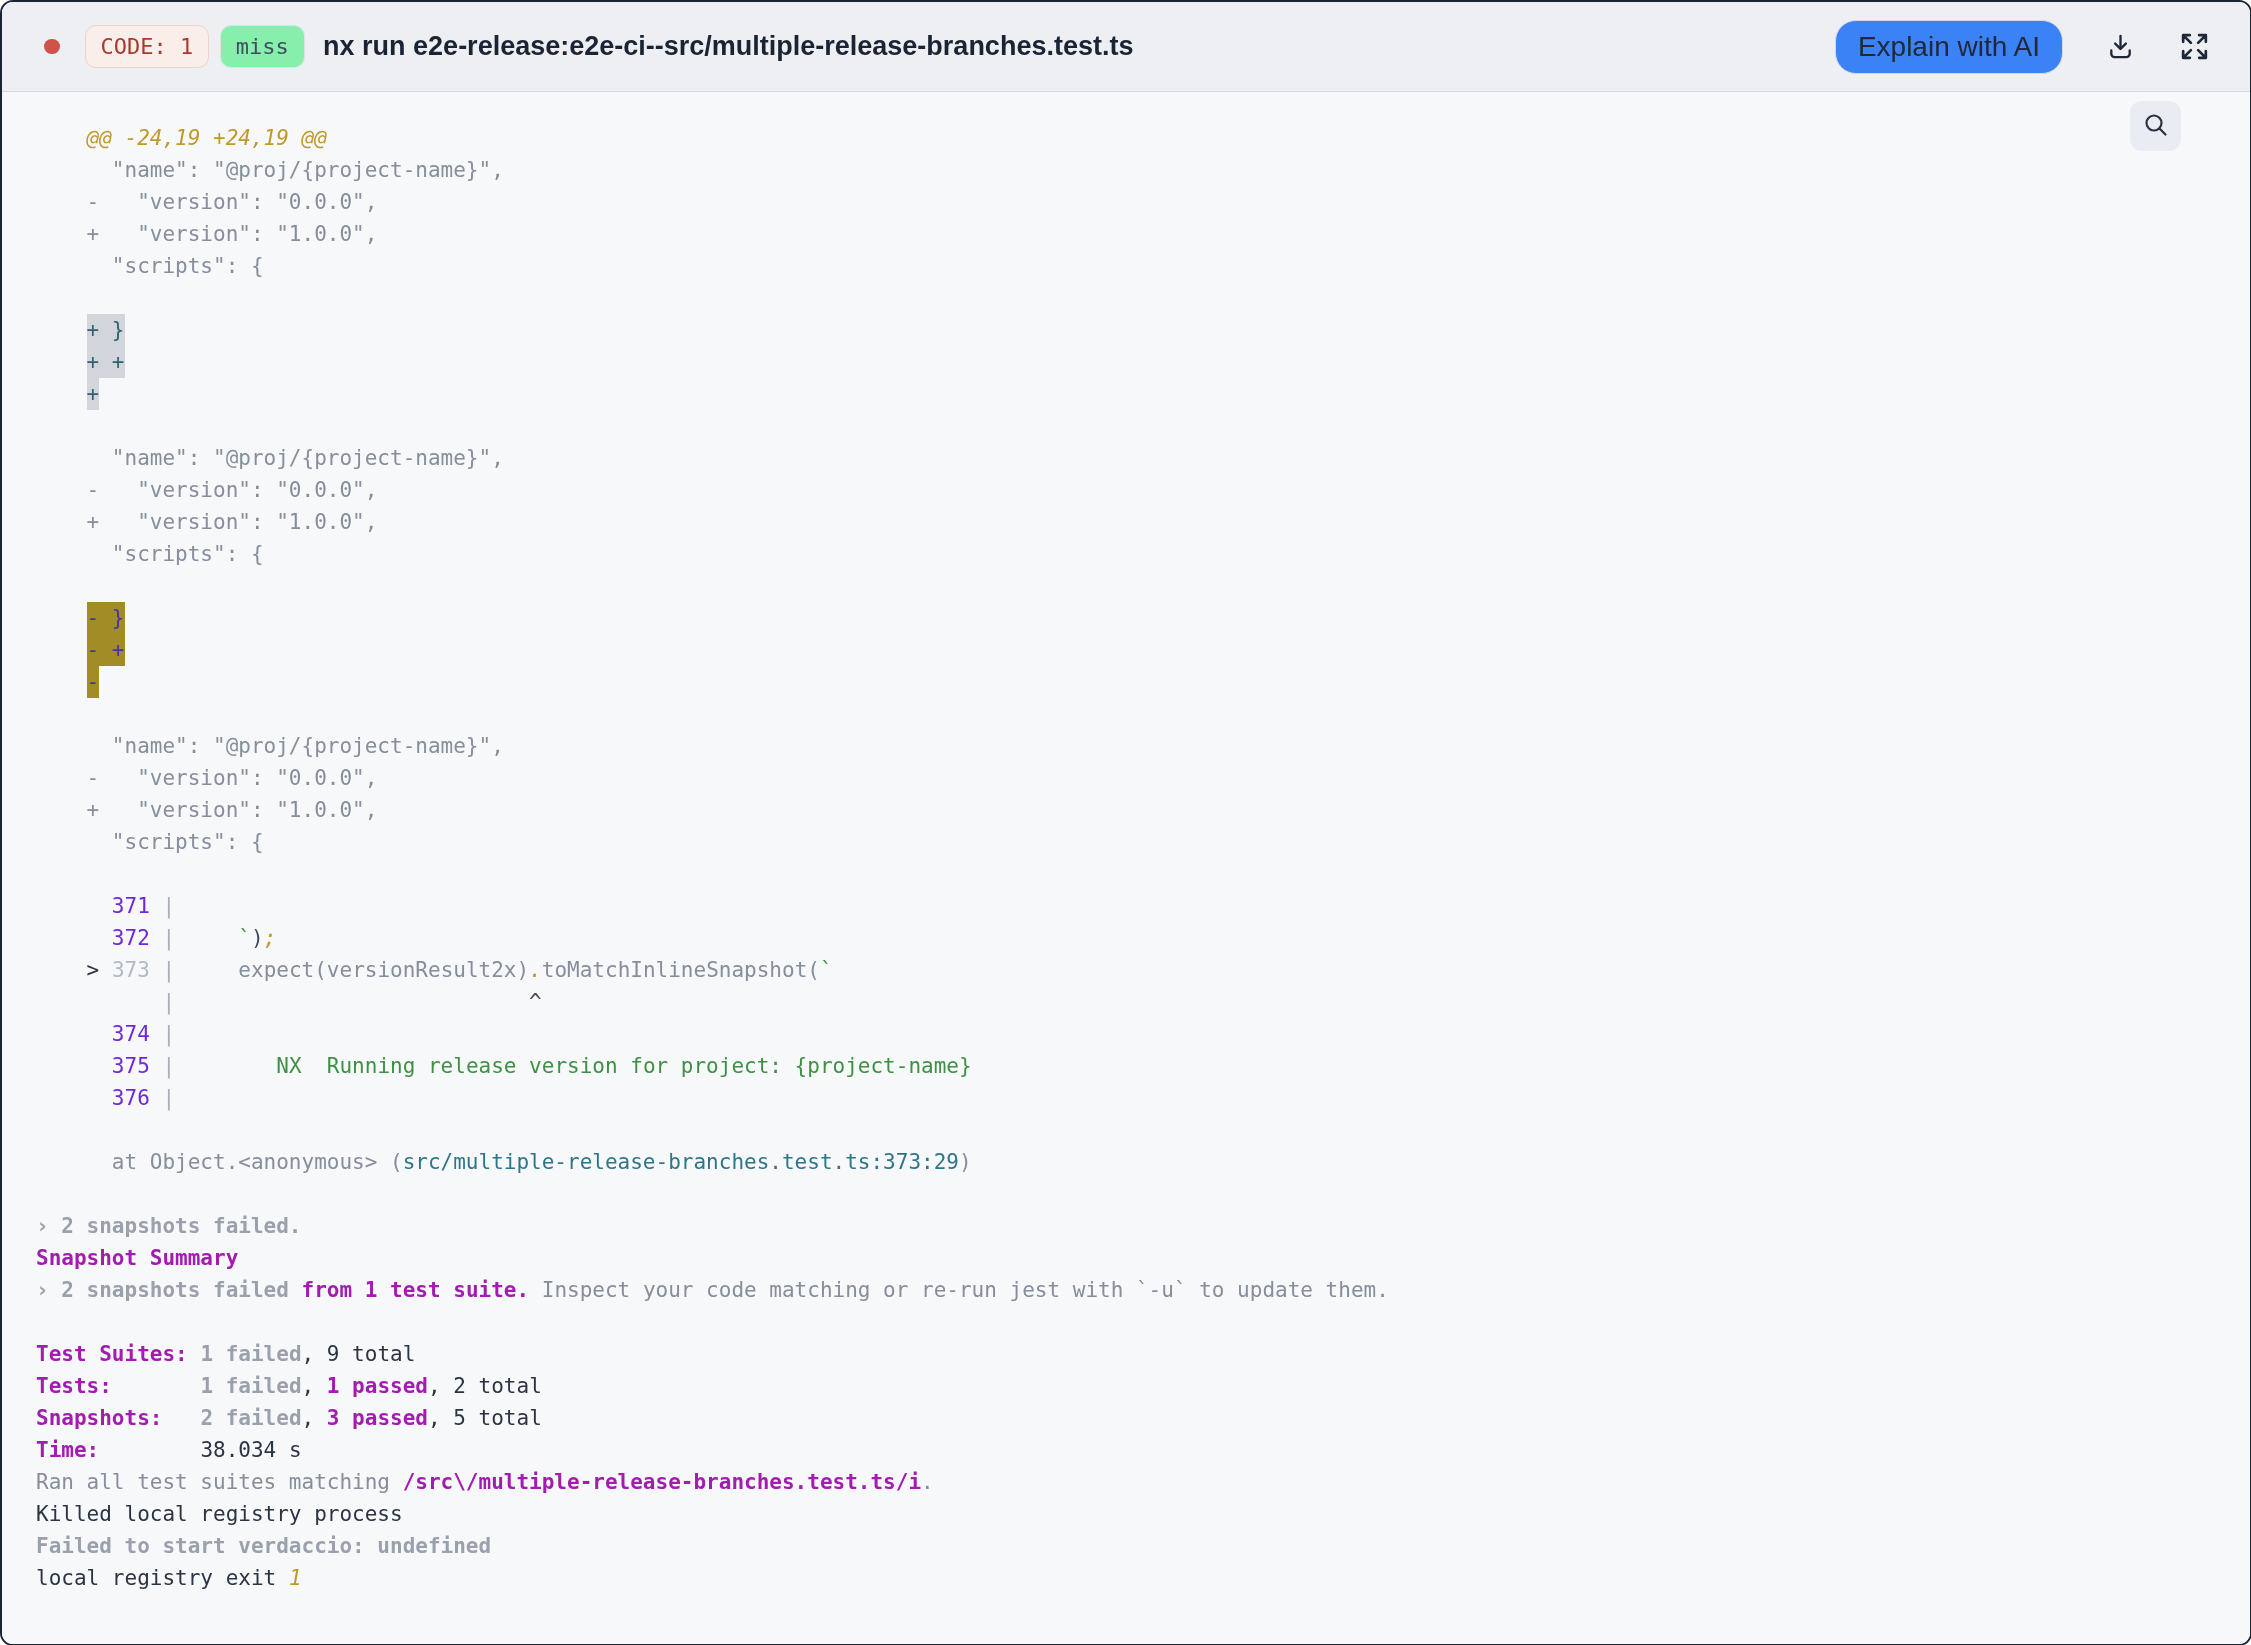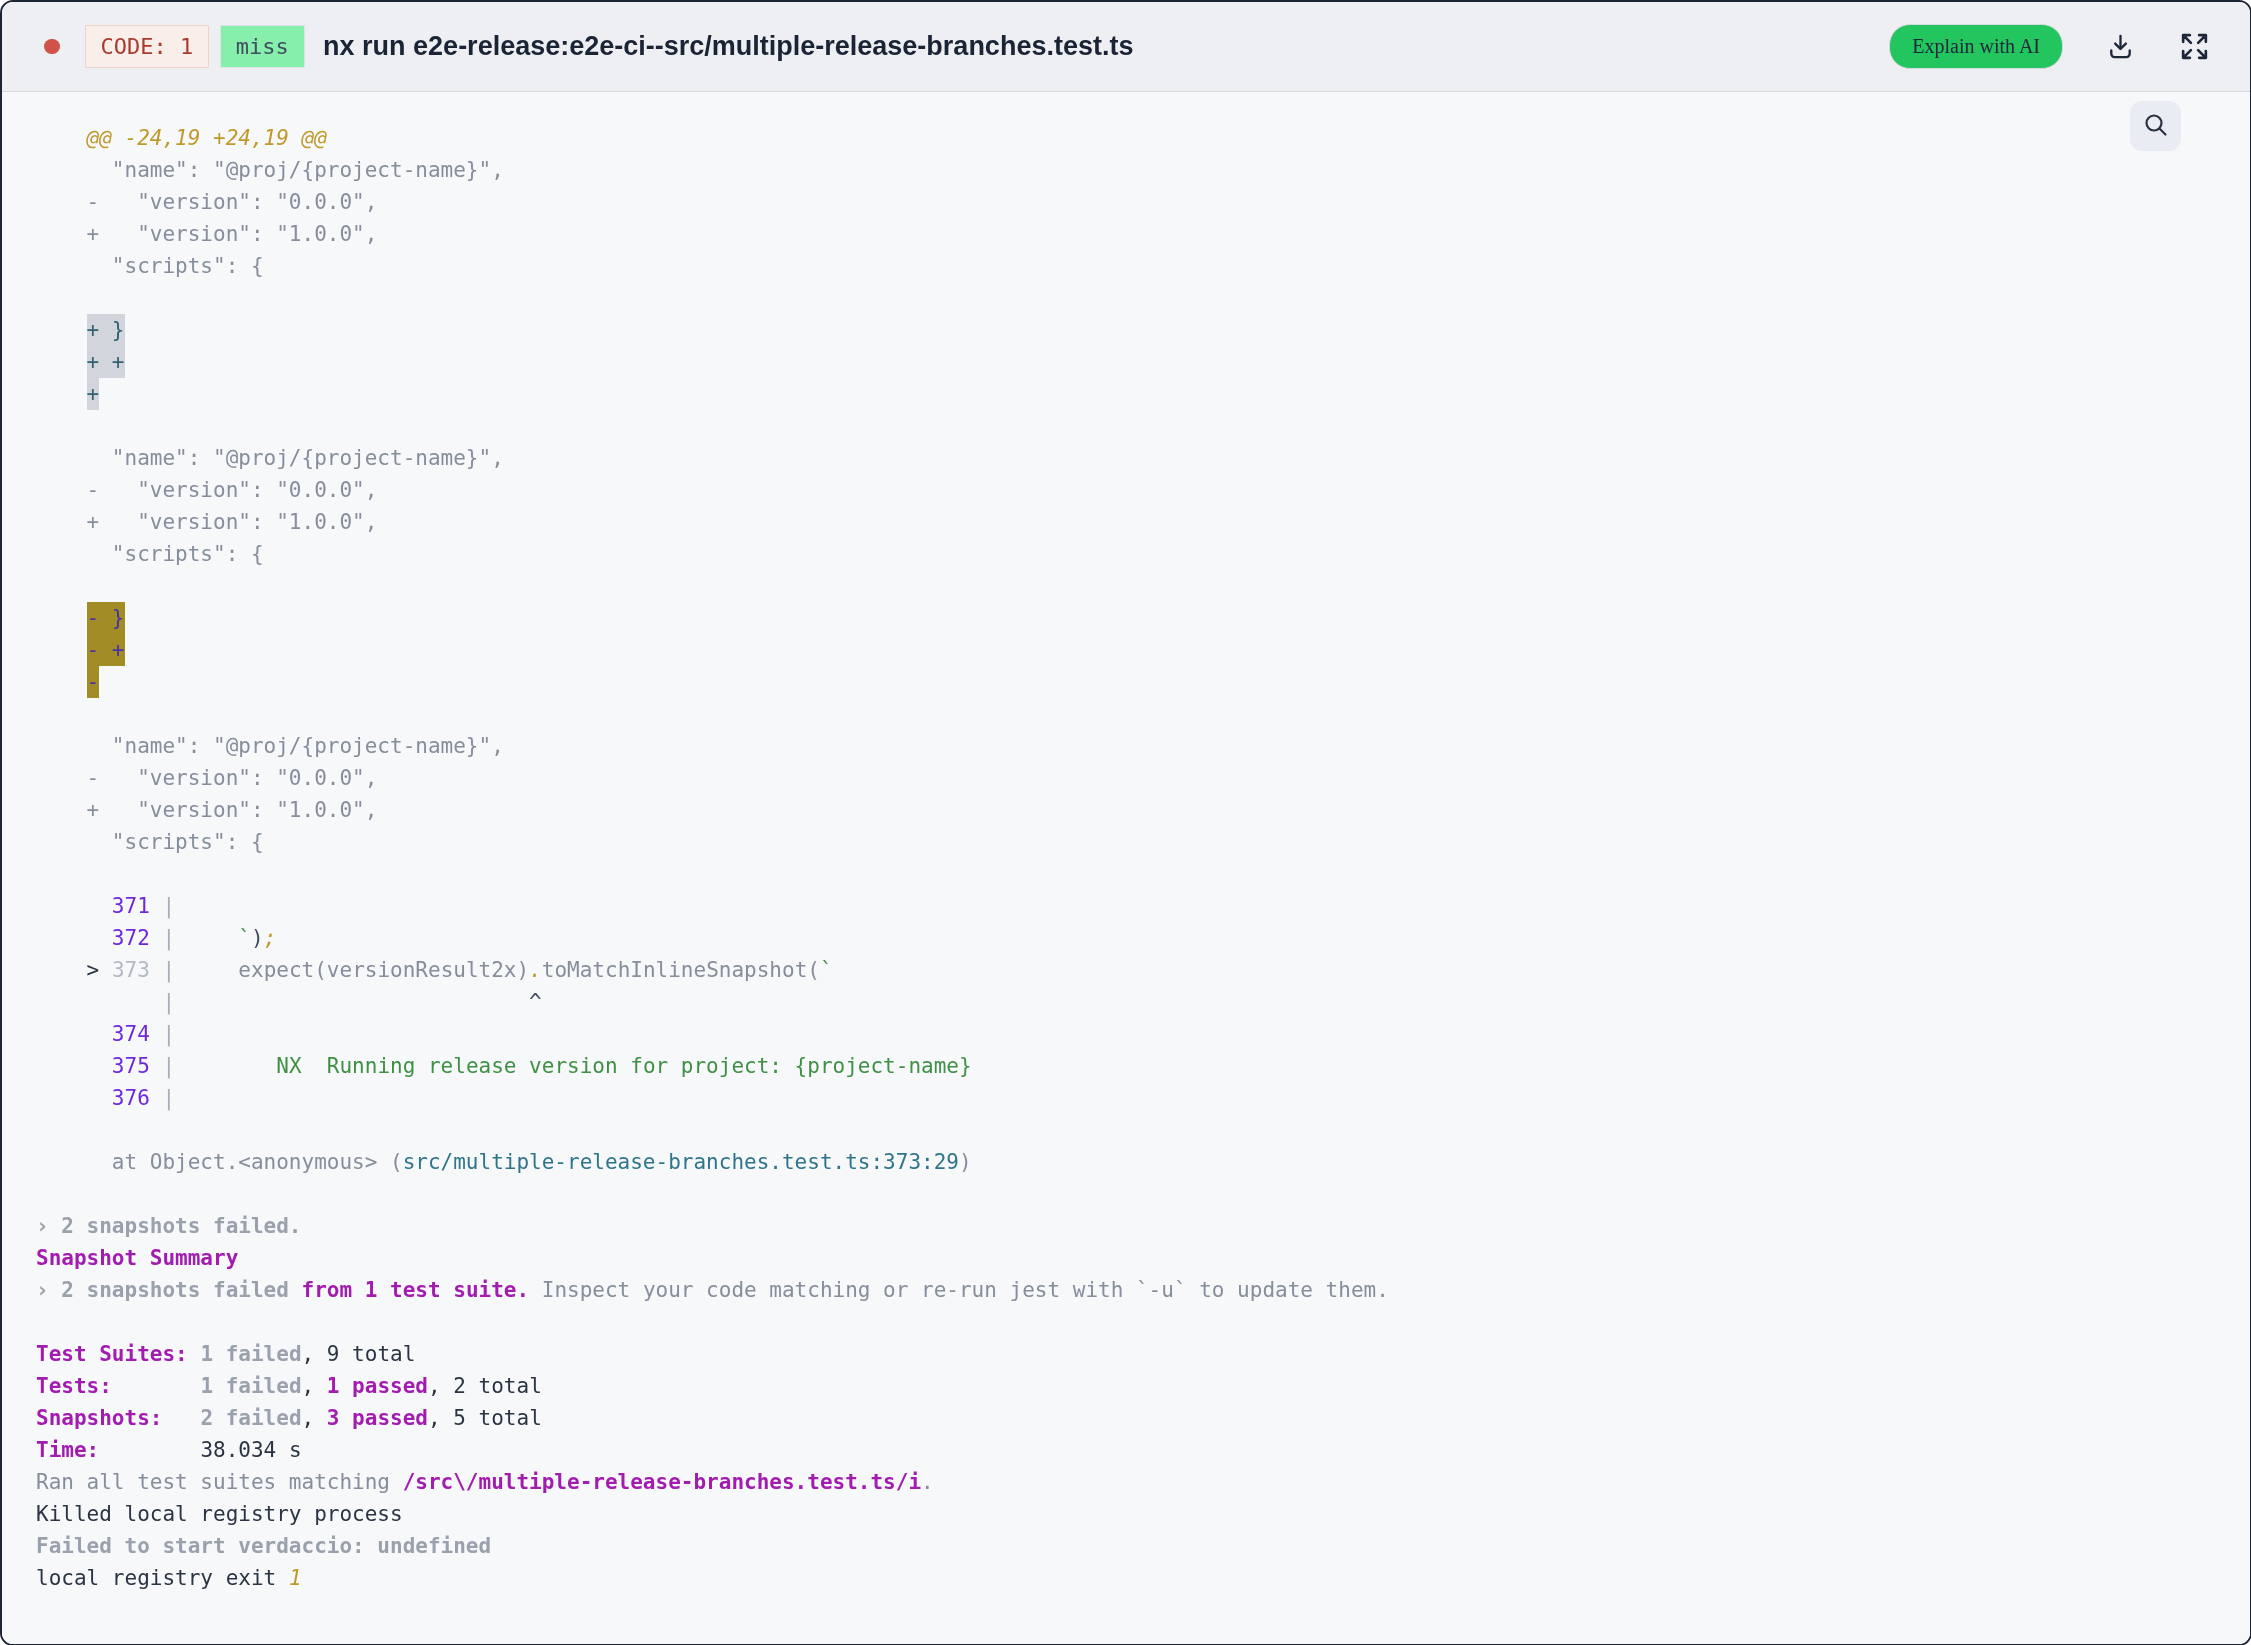--- a/index.html
+++ b/index.html
@@ -17,34 +17,34 @@
     height:90px; flex:0 0 90px;
     background:#edeff3;
     border-bottom:0.9px solid #d3d7de;
     display:flex; align-items:center;
     padding:0 39px 0 42px;
   }
   .dot { width:15.7px; height:15.7px; border-radius:50%; background:#d15249; flex:0 0 auto; }
   .badge {
     font-family:"DejaVu Sans Mono", monospace;
     font-size:22px; line-height:1;
-    border-radius:1px; padding:9.2px 14.8px;
+    border-radius:11px; padding:9.2px 14.8px;
     white-space:nowrap; flex:0 0 auto;
   }
   .badge-code { margin-left:25px; background:#faeeea; border:1.8px solid #eed3cb; color:#a93a2d; }
   .badge-miss { margin-left:11px; background:#86efac; border:1.8px solid #dfe3e9; color:#414d61; }
   .ttl {
     margin:0 0 0 18.5px; font-size:27px; font-weight:600; color:#1b2435;
     white-space:nowrap; overflow:hidden; text-overflow:ellipsis; flex:1 1 auto;
   }
   .explain-btn {
     flex:0 0 auto; cursor:pointer;
-    background:#22c55e; border:1.8px solid #d4d9e1; border-radius:21px;
-    padding:10px 22px; font-family:Liberation Serif, serif;
-    font-size:20px; color:#20293a;
+    background:#3b82f6; border:1.8px solid #d4d9e1; border-radius:21px;
+    padding:10px 22px; font-family:Liberation Sans, sans-serif;
+    font-size:28px; color:#20293a;
   }
   .icon-btn {
     flex:0 0 auto; background:none; border:none; padding:0; cursor:pointer;
     margin-left:42px; display:flex; align-items:center; justify-content:center;
   }
   .icon-btn svg { display:block; }
   
   .main { position:relative; flex:1 1 auto; background:#f6f8fa; overflow:hidden; }
   .search-btn {
     position:absolute; top:9.2px; right:69px;

